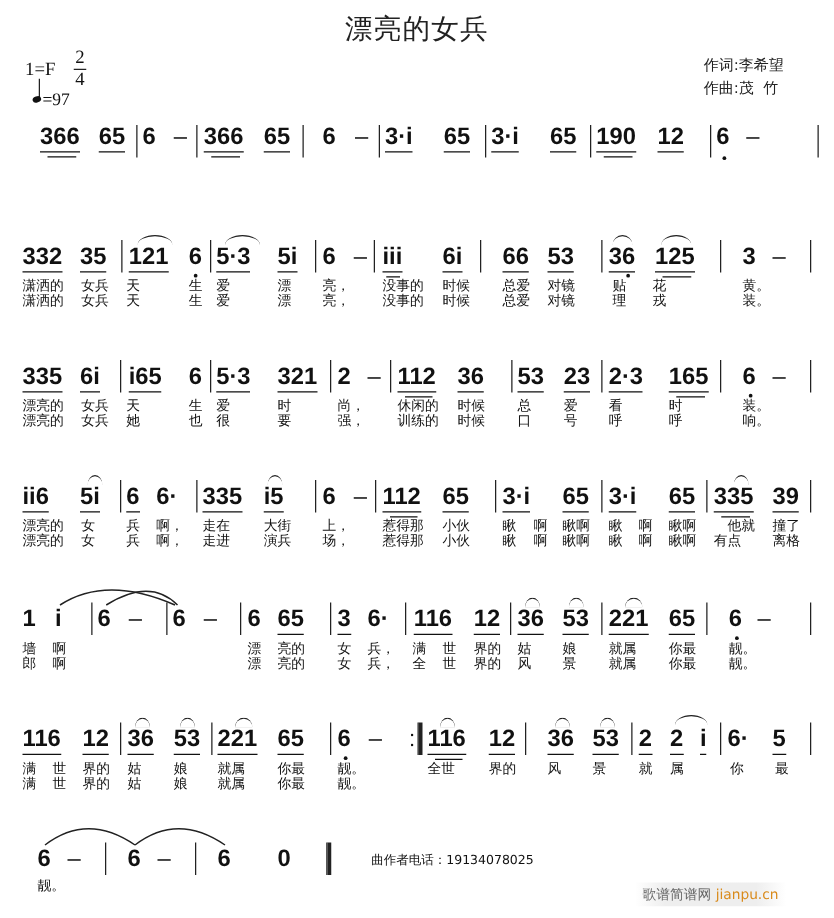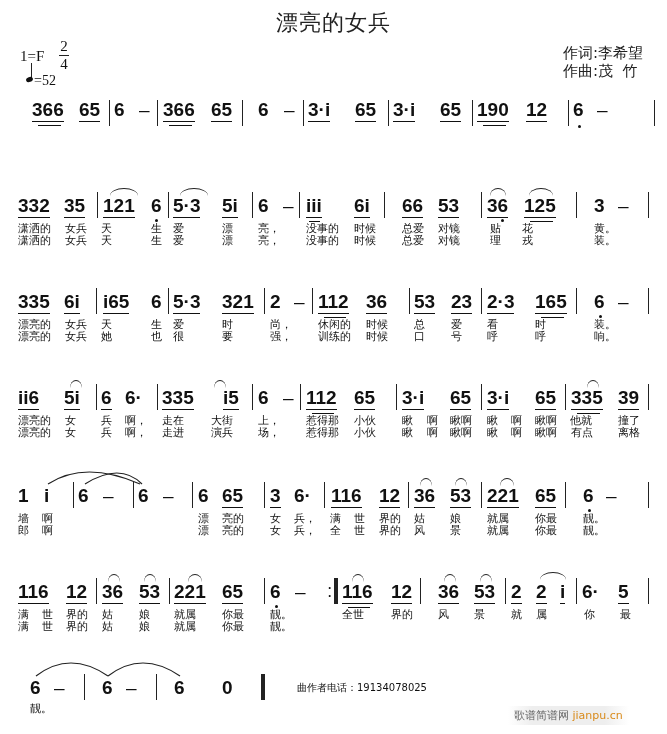--- a/index.html
+++ b/index.html
@@ -1,20 +1,20 @@
 <!DOCTYPE html>
 <html><head>
 <meta charset="utf-8">
 <style>
   * { margin: 0; padding: 0; box-sizing: border-box; }
   html, body { width: 667px; height: 734px; background: #ffffff; overflow: hidden; }
   body { position: relative; font-family: "Liberation Sans", "DejaVu Sans", sans-serif; color: #111; }
   .abs { position: absolute; }
   .title { left: 0; width: 667px; top: 8px; text-align: center; font-family: "DejaVu Sans", sans-serif; font-size: 22px; color: #222; letter-spacing: 1px; }
-  .credit { font-family: "DejaVu Sans", sans-serif; font-size: 15px; color: #222; white-space: pre; }
+  .credit { font-family: "DejaVu Sans", sans-serif; font-size: 12px; color: #222; white-space: pre; }
   .key { left: 20px; top: 48px; font-family: "Liberation Serif", serif; font-size: 15px; }
   .ts { left: 58px; top: 38px; width: 12px; text-align: center; font-family: "Liberation Serif", serif; font-size: 15px; line-height: 17px; }
   .tempo { left: 24px; top: 73px; font-family: "Liberation Serif", serif; font-size: 14px; }
   .note-stem { left: 31px; top: 63px; width: 1px; height: 17px; background: #222; }
   .note-head { left: 26px; top: 77px; width: 7px; height: 5px; background: #111; border-radius: 50%; transform: rotate(-20deg); }
 
   .row { position: absolute; left: 0; width: 667px; }
   .cell { position: absolute; font-family: "Liberation Sans", sans-serif; font-weight: bold; font-size: 19px; line-height: 20px; white-space: pre; color: #111; }
   .cell.u1 { border-bottom: 1.5px solid #111; padding-bottom: 1px; }
   .cell.u2 { border-bottom: 1.5px solid #111; padding-bottom: 1px; }
@@ -36,21 +36,21 @@
 <div class="abs credit" style="left:563px; top:44px;">作词:李希望</div>
 <div class="abs credit" style="left:563px; top:62px;">作曲:茂  竹</div>
 <div class="abs key">1=F</div>
 <div class="abs ts">
   <div>2</div>
   <div style="border-top:1px solid #222; margin:0 1px;"></div>
   <div>4</div>
 </div>
 <div class="abs note-stem"></div>
 <div class="abs note-head"></div>
-<div class="abs tempo" style="left:34px;">=52</div>
+<div class="abs tempo" style="left:34px;">=97</div>
 
 <div class="row" style="top:100px; height:32px;">
   <span class="cell u2" style="left:32px;">366</span>
   <span class="cell u1" style="left:79px;">65</span>
   <div class="bar" style="left:109px; top:0; height:26px;"></div>
   <span class="cell" style="left:114px;">6</span>
   <span class="cell" style="left:139px; font-weight:normal;">–</span>
   <div class="bar" style="left:157px; top:0; height:26px;"></div>
   <span class="cell u2" style="left:163px;">366</span>
   <span class="cell u1" style="left:211px;">65</span>
@@ -197,21 +197,21 @@
 <div class="row" style="top:388px; height:50px;">
   <span class="cell u1" style="left:18px;">ii6</span>
   <div class="slur" style="left:70px; top:-8px; width:12px;"></div>
   <span class="cell u1" style="left:64px;">5i</span>
   <div class="bar" style="left:96px; top:-4px; height:26px;"></div>
   <span class="cell u1" style="left:101px;">6</span>
   <span class="cell" style="left:125px;">6·</span>
   <div class="bar" style="left:157px; top:-4px; height:26px;"></div>
   <span class="cell u1" style="left:162px;">335</span>
   <div class="slur" style="left:214px; top:-8px; width:12px;"></div>
-  <span class="cell u1" style="left:223px;">i5</span>
+  <span class="cell u1" style="left:211px;">i5</span>
   <div class="bar" style="left:252px; top:-4px; height:26px;"></div>
   <span class="cell" style="left:258px;">6</span>
   <span class="cell" style="left:283px; font-weight:normal;">–</span>
   <div class="bar" style="left:300px; top:-4px; height:26px;"></div>
   <span class="cell u2" style="left:306px;">112</span>
   <span class="cell u1" style="left:354px;">65</span>
   <div class="bar" style="left:396px; top:-4px; height:26px;"></div>
   <span class="cell u1" style="left:402px;">3·i</span>
   <span class="cell u1" style="left:450px;">65</span>
   <div class="bar" style="left:481px; top:-4px; height:26px;"></div>
@@ -231,21 +231,21 @@
   <span class="lyric" style="left:211px; top:26px;">大街</span>
   <span class="lyric" style="left:258px; top:26px;">上，</span>
   <span class="lyric" style="left:306px; top:26px;">惹得那</span>
   <span class="lyric" style="left:354px; top:26px;">小伙</span>
   <span class="lyric" style="left:402px; top:26px;">瞅</span>
   <span class="lyric" style="left:427px; top:26px;">啊</span>
   <span class="lyric" style="left:450px; top:26px;">瞅啊</span>
   <span class="lyric" style="left:487px; top:26px;">瞅</span>
   <span class="lyric" style="left:511px; top:26px;">啊</span>
   <span class="lyric" style="left:535px; top:26px;">瞅啊</span>
-  <span class="lyric" style="left:570px; top:26px;">他就</span>
+  <span class="lyric" style="left:582px; top:26px;">他就</span>
   <span class="lyric" style="left:618px; top:26px;">撞了</span>
 
   <span class="lyric" style="left:18px; top:38px;">漂亮的</span>
   <span class="lyric" style="left:65px; top:38px;">女</span>
   <span class="lyric" style="left:101px; top:38px;">兵</span>
   <span class="lyric" style="left:125px; top:38px;">啊，</span>
   <span class="lyric" style="left:162px; top:38px;">走进</span>
   <span class="lyric" style="left:211px; top:38px;">演兵</span>
   <span class="lyric" style="left:258px; top:38px;">场，</span>
   <span class="lyric" style="left:306px; top:38px;">惹得那</span>

